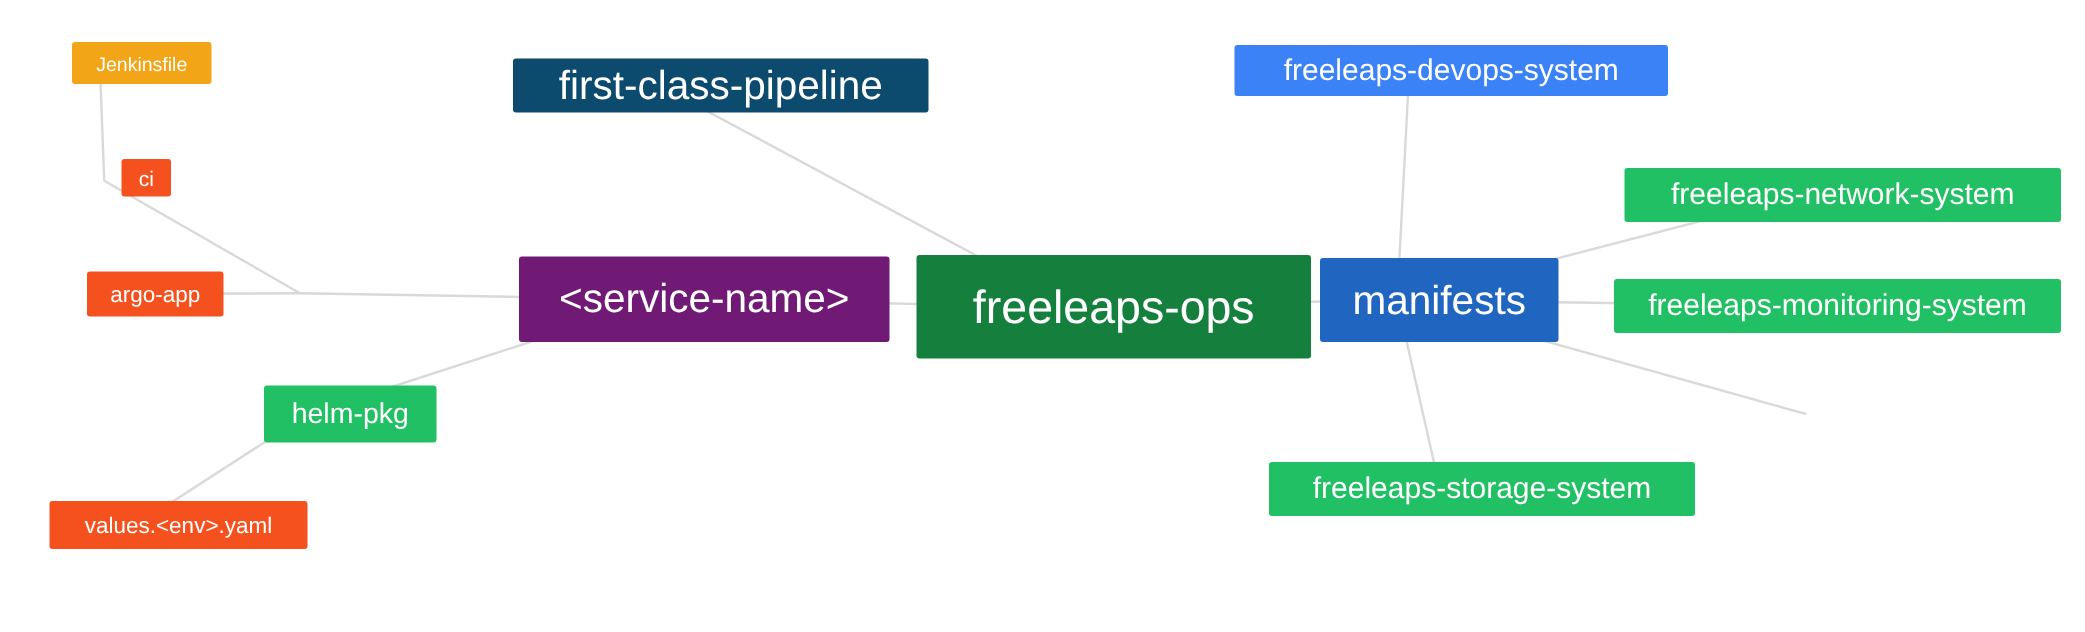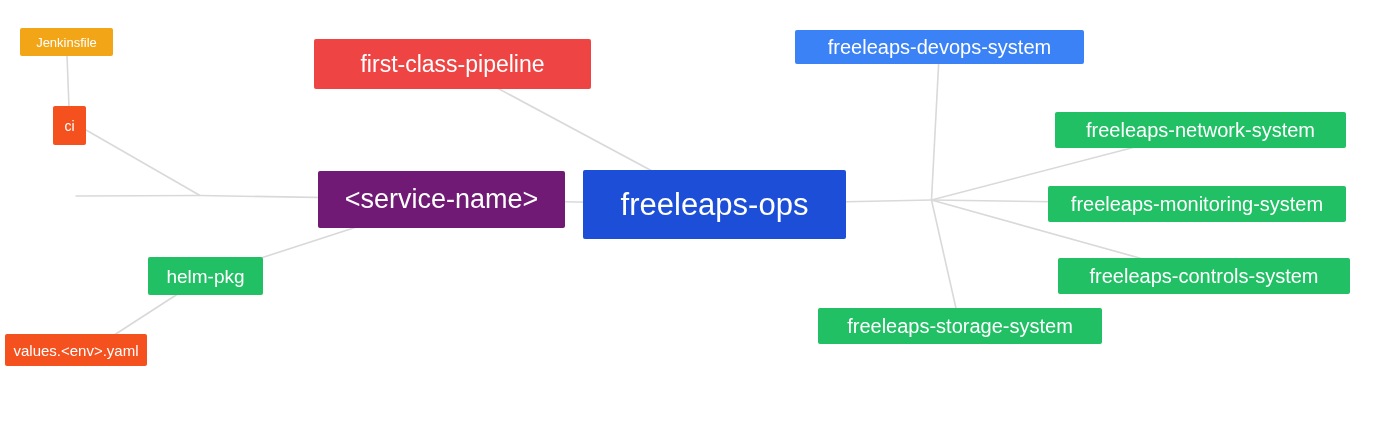--- a/index.html
+++ b/index.html
@@ -27,20 +27,21 @@
     display: flex;
     align-items: center;
     justify-content: center;
     color: #ffffff;
     border-radius: 2px;
     white-space: nowrap;
     box-sizing: border-box;
     cursor: pointer;
     line-height: 1;
     user-select: none;
+    margin-left: 28px;
   }
 </style>
 </head>
 <body>
 
 <div class="canvas" style="width: 1390px; height: 421px; background: rgb(255, 255, 255);">
     <svg width="1390" height="421" class="edges-layer">
       <line x1="66.5" y1="42" x2="69.5" y2="120.5" stroke="#d9d9d9" stroke-width="1.6"></line>
       <line x1="69.5" y1="120.5" x2="200" y2="195.5" stroke="#d9d9d9" stroke-width="1.6"></line>
       <line x1="75.5" y1="196" x2="200" y2="195.5" stroke="#d9d9d9" stroke-width="1.6"></line>
@@ -50,24 +51,25 @@
       <line x1="452.5" y1="64" x2="714.5" y2="204.5" stroke="#d9d9d9" stroke-width="1.6"></line>
       <line x1="441.5" y1="199.5" x2="714.5" y2="204.5" stroke="#d9d9d9" stroke-width="1.6"></line>
       <line x1="714.5" y1="204.5" x2="931.5" y2="200" stroke="#d9d9d9" stroke-width="1.6"></line>
       <line x1="931.5" y1="200" x2="939.5" y2="47" stroke="#d9d9d9" stroke-width="1.6"></line>
       <line x1="931.5" y1="200" x2="1200.5" y2="130" stroke="#d9d9d9" stroke-width="1.6"></line>
       <line x1="931.5" y1="200" x2="1213" y2="204" stroke="#d9d9d9" stroke-width="1.6"></line>
       <line x1="931.5" y1="200" x2="1204" y2="276" stroke="#d9d9d9" stroke-width="1.6"></line>
       <line x1="931.5" y1="200" x2="960" y2="326" stroke="#d9d9d9" stroke-width="1.6"></line>
     </svg>
     <div class="node" style="left: 20px; top: 28px; width: 93px; height: 28px; background: rgb(242, 165, 22); font-size: 13px;">Jenkinsfile</div>
-    <div class="node" style="left: 53px; top: 106px; width: 33px; height: 39px; background: rgb(244, 81, 30); font-size: 14px;">ci</div>
-    <div class="node" style="left: 314px; top: 39px; width: 277px; height: 50px; background: #ef4444; font-size: 23px;">first-class-pipeline</div>
+    <div class="node" style="left: 53px; top: 106px; width: 33px; height: 25px; background: rgb(244, 81, 30); font-size: 14px;">ci</div>
+    <div class="node" style="left: 30px; top: 181px; width: 91px; height: 30px; background: rgb(244, 81, 30); font-size: 15px;">argo-app</div>
+    <div class="node" style="left: 314px; top: 39px; width: 277px; height: 36px; background: #0c4a6e; font-size: 27px;">first-class-pipeline</div>
     <div class="node" style="left: 318px; top: 171px; width: 247px; height: 57px; background: #701a75; font-size: 27px;">&lt;service-name&gt;</div>
     <div class="node" style="left: 148px; top: 257px; width: 115px; height: 38px; background: rgb(34, 192, 101); font-size: 19px;">helm-pkg</div>
-    <div class="node" style="left: 5px; top: 334px; width: 142px; height: 32px; background: rgb(244, 81, 30); font-size: 15px;">values.&lt;env&gt;.yaml</div>
-    <div class="node" style="left: 583px; top: 170px; width: 263px; height: 69px; background: #1d4ed8; font-size: 31px;">freeleaps-ops</div>
+    <div class="node" style="left: 5px; top: 334px; width: 172px; height: 32px; background: rgb(244, 81, 30); font-size: 15px;">values.&lt;env&gt;.yaml</div>
+    <div class="node" style="left: 583px; top: 170px; width: 263px; height: 69px; background: #15803d; font-size: 31px;">freeleaps-ops</div>
+    <div class="node" style="left: 852px; top: 172px; width: 159px; height: 56px; background: rgb(32, 102, 192); font-size: 27px;">manifests</div>
     <div class="node" style="left: 795px; top: 30px; width: 289px; height: 34px; background: #3b82f6; font-size: 20px;">freeleaps-devops-system</div>
     <div class="node" style="left: 1055px; top: 112px; width: 291px; height: 36px; background: rgb(34, 192, 101); font-size: 20px;">freeleaps-network-system</div>
     <div class="node" style="left: 1048px; top: 186px; width: 298px; height: 36px; background: rgb(34, 192, 101); font-size: 20px;">freeleaps-monitoring-system</div>
-    <div class="node" style="left: 1058px; top: 258px; width: 292px; height: 36px; background: rgb(34, 192, 101); font-size: 20px;">freeleaps-controls-system</div>
     <div class="node" style="left: 818px; top: 308px; width: 284px; height: 36px; background: rgb(34, 192, 101); font-size: 20px;">freeleaps-storage-system</div>
   </div>
 
 </body></html>

